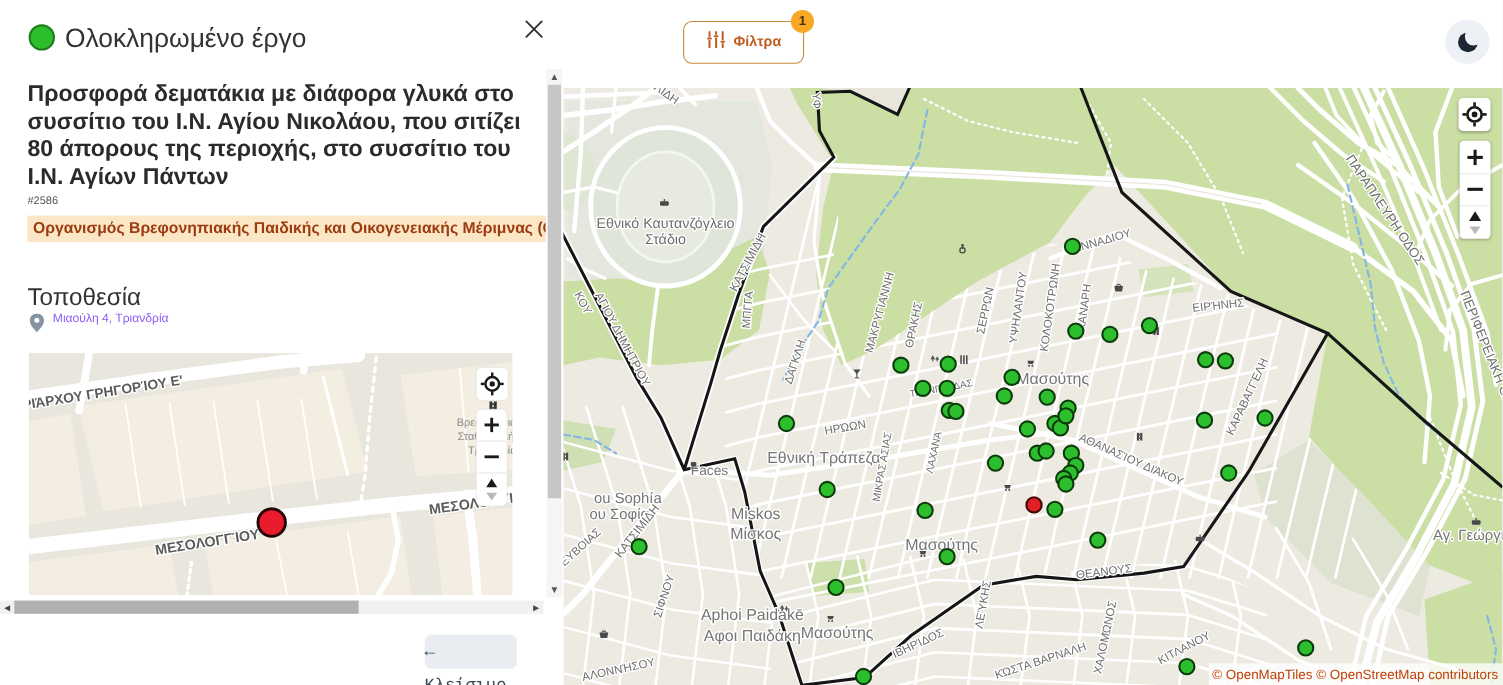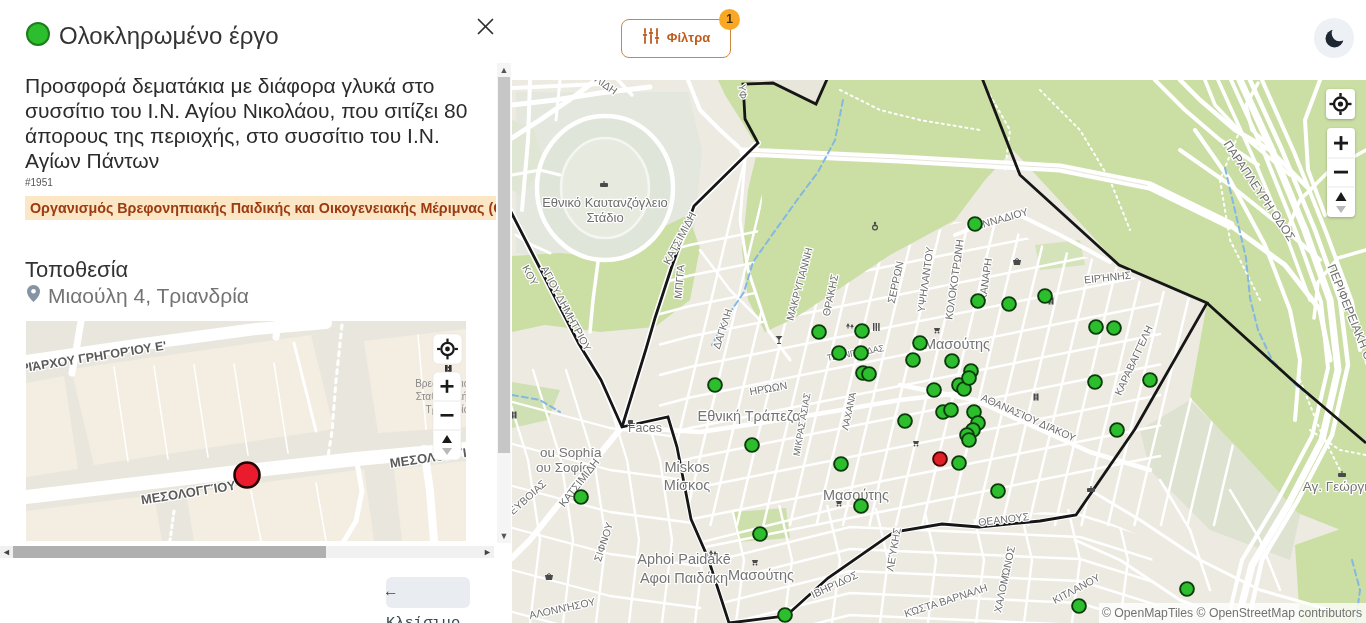--- a/index.html
+++ b/index.html
@@ -4,28 +4,28 @@
 <style>
 * { margin:0; padding:0; box-sizing:border-box; }
 html,body { width:1366px; height:623px; overflow:hidden; background:#fff;
   font-family:"Liberation Sans", sans-serif; }
 #stage { position:relative; width:1366px; height:623px; }
 #panel { position:absolute; left:0; top:0; width:512px; height:623px; background:#fff; }
 .hdr-dot { position:absolute; left:26px; top:22px; width:24px; height:24px; border-radius:50%;
   background:#2dbe2d; border:2px solid #1b7e1b; }
 .hdr-txt { position:absolute; left:59px; top:22px; font-size:24px; color:#333; }
 .closex { position:absolute; left:477px; top:18px; }
-.title { position:absolute; left:25px; top:73px; width:460px; font-size:21px; font-weight:normal;
+.title { position:absolute; left:25px; top:73px; width:460px; font-size:21px; font-weight:bold;
   color:#2b2b2b; line-height:25px; letter-spacing:0px; }
 .pid { position:absolute; left:25px; top:177px; font-size:10px; color:#555; }
 .orgbar { position:absolute; left:25px; top:196px; width:471px; height:24px; background:#fbe6c5;
   overflow:hidden; white-space:nowrap; font-size:14.3px; font-weight:bold; color:#9c3a10;
   line-height:24px; padding-left:5px; }
 .loch { position:absolute; left:25px; top:257px; font-size:22px; color:#333; }
-.addr { position:absolute; left:48px; top:284px; font-size:21px; color:#737373; }
+.addr { position:absolute; left:48px; top:284px; font-size:11px; color:#8b5cf6; }
 .pin { position:absolute; left:27px; top:285px; }
 #minimap { position:absolute; left:26px; top:321px; width:440px; height:220px; overflow:hidden; }
 
 #vsb { position:absolute; left:497px; top:63px; width:14px; height:480px; background:#f5f5f5; }
 #vsb .th { position:absolute; left:1px; top:14px; width:12px; height:376px; background:#c6c6c6; }
 #vsb .au,#vsb .ad { position:absolute; left:0; width:14px; height:14px; color:#555; font-size:9px;
   text-align:center; line-height:14px; background:#f5f5f5;}
 #hsb { position:absolute; left:0px; top:546px; width:494px; height:12px; background:#f1f1f1; }
 #hsb .th { position:absolute; left:13px; top:0px; width:313px; height:12px; background:#b0b0b0; }
 #hsb .al,#hsb .ar { position:absolute; top:0; width:13px; height:12px; color:#444; font-size:9px;
@@ -39,21 +39,21 @@
 #filterbadge { position:absolute; left:719px; top:9px; width:21px; height:21px; border-radius:50%;
   background:#f9a825; color:#4a3205; font-size:12px; font-weight:bold; text-align:center;
   line-height:21px; }
 #moon { position:absolute; left:1314px; top:18px; width:40px; height:40px; border-radius:50%;
   background:#edf0f4; }
 
 #map { position:absolute; left:512px; top:80px; width:854px; height:543px; overflow:hidden; }
 .mapctl { position:absolute; background:#fff; border-radius:4px;
   box-shadow:0 1px 3px rgba(0,0,0,0.25); }
 #attr { position:absolute; left:1099px; top:603px; width:267px; height:20px;
-  background:rgba(255,255,255,0.78); font-size:12.2px; color:#737373; line-height:20px;
+  background:rgba(255,255,255,0.78); font-size:12.2px; color:#c2410c; line-height:20px;
   padding-left:3px; white-space:nowrap; }
 </style>
 </head>
 <body>
 <div id="stage">
 
   <div id="map">
       <svg width="854" height="543" viewBox="0 0 854 543" style="position:absolute;left:0;top:0">
 <rect width="854" height="543" fill="#edeae2"></rect>
 <polygon points="156,0 854,0 854,460 783,432 723,367 678,317 695,223 607,185 501,70 473,100 443,140 378,175 318,215 283,238 253,252 236,220 230,170 236,110 246,68 230,42 213,15 206,0" fill="#cbdfa5"></polygon>
@@ -429,21 +429,21 @@
   <div id="panel">
     <div class="hdr-dot"></div>
     <div class="hdr-txt">Ολοκληρωμένο έργο</div>
     <div class="closex"><svg width="17" height="17" viewBox="0 0 17 17">
           <g stroke="#2f2f2f" stroke-width="1.7" stroke-linecap="round">
             <line x1="1.5" y1="1.5" x2="15.5" y2="15.5"></line>
             <line x1="15.5" y1="1.5" x2="1.5" y2="15.5"></line>
           </g>
         </svg></div>
     <div class="title">Προσφορά δεματάκια με διάφορα γλυκά στο συσσίτιο του Ι.Ν. Αγίου Νικολάου, που σιτίζει 80 άπορους της περιοχής, στο συσσίτιο του Ι.Ν. Αγίων Πάντων</div>
-    <div class="pid">#1951</div>
+    <div class="pid">#2586</div>
     <div class="orgbar">Οργανισμός Βρεφονηπιακής Παιδικής και Οικογενειακής Μέριμνας (Οργανισμός)</div>
     <div class="loch">Τοποθεσία</div>
     <div class="pin"><svg width="13" height="17" viewBox="0 0 13 17">
 <path d="M6.5 0 C2.9 0 0 2.9 0 6.4 c0 4.8 6.5 10.6 6.5 10.6 s6.5 -5.8 6.5 -10.6 C13 2.9 10.1 0 6.5 0 z" fill="#8494a3"></path>
 <circle cx="6.5" cy="6.2" r="2.3" fill="#ffffff"></circle>
 </svg></div>
     <div class="addr">Μιαούλη 4, Τριανδρία</div>
     <div id="minimap"><svg width="440" height="220" viewBox="0 0 440 220">
 <rect width="440" height="220" fill="#e9e7dd"></rect>
 <polygon points="45.0,48.0 285.0,14.0 308.0,108.0 68.0,144.0" fill="#f3ede2"></polygon>

